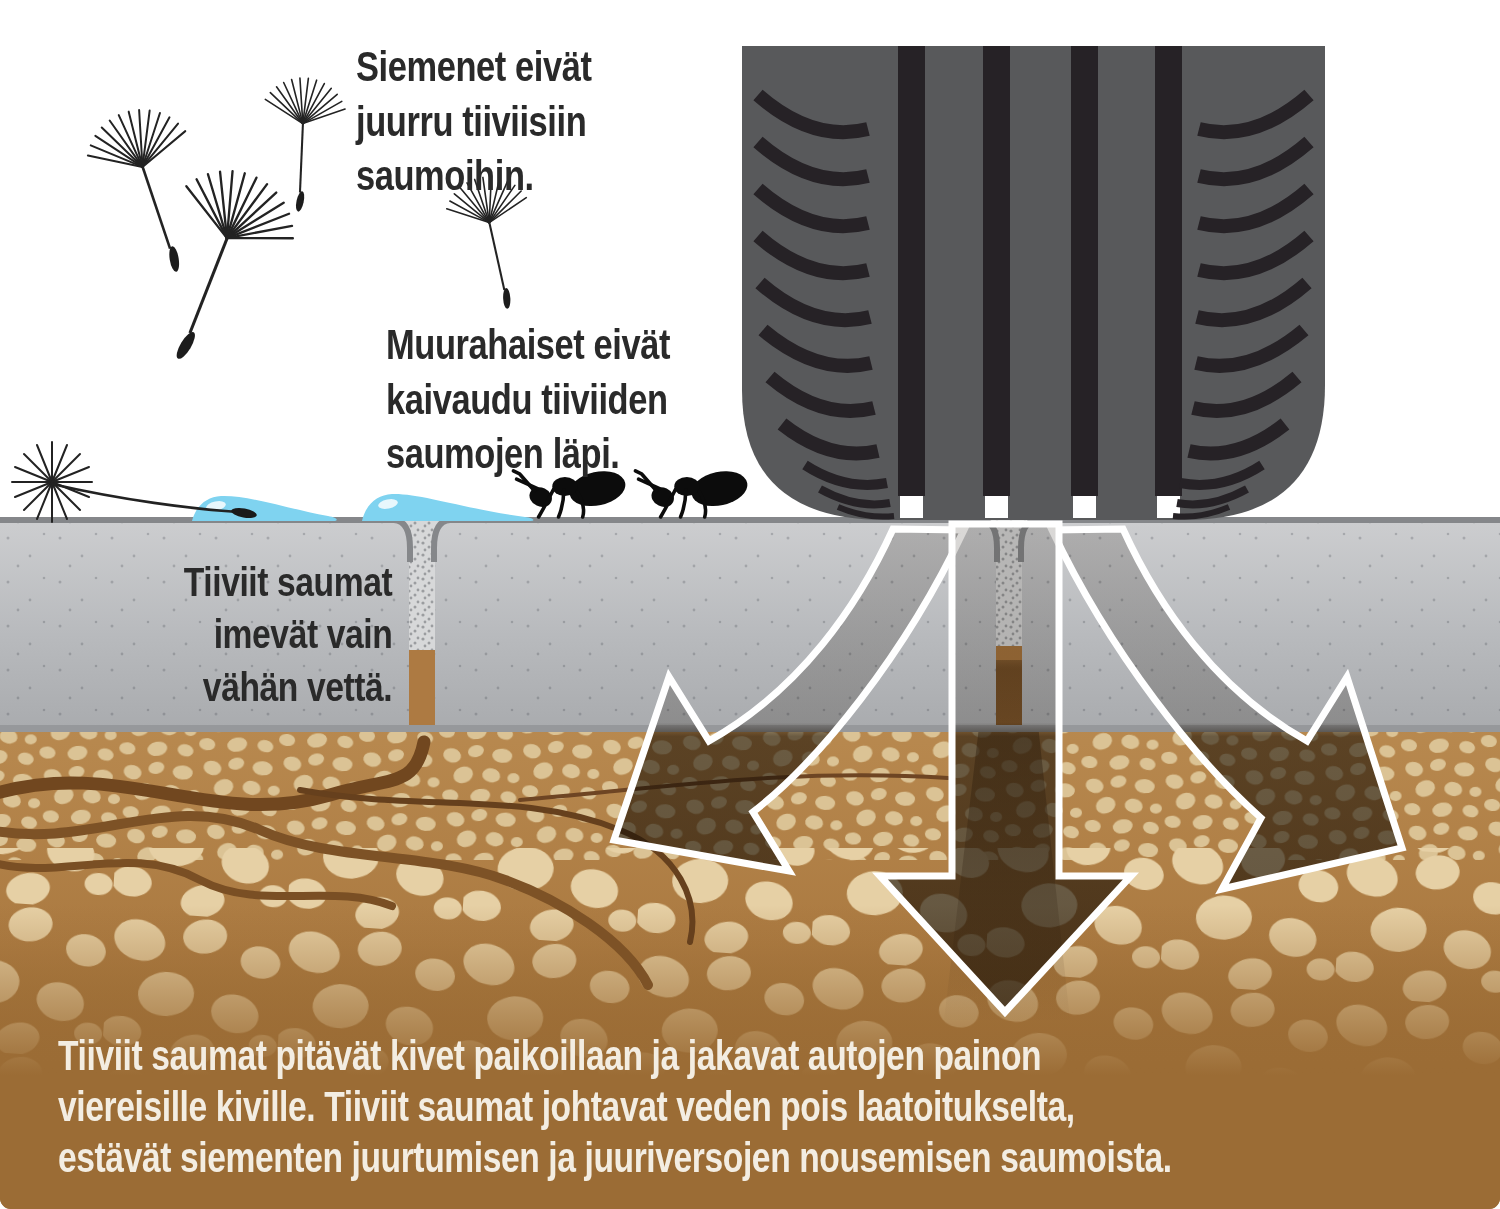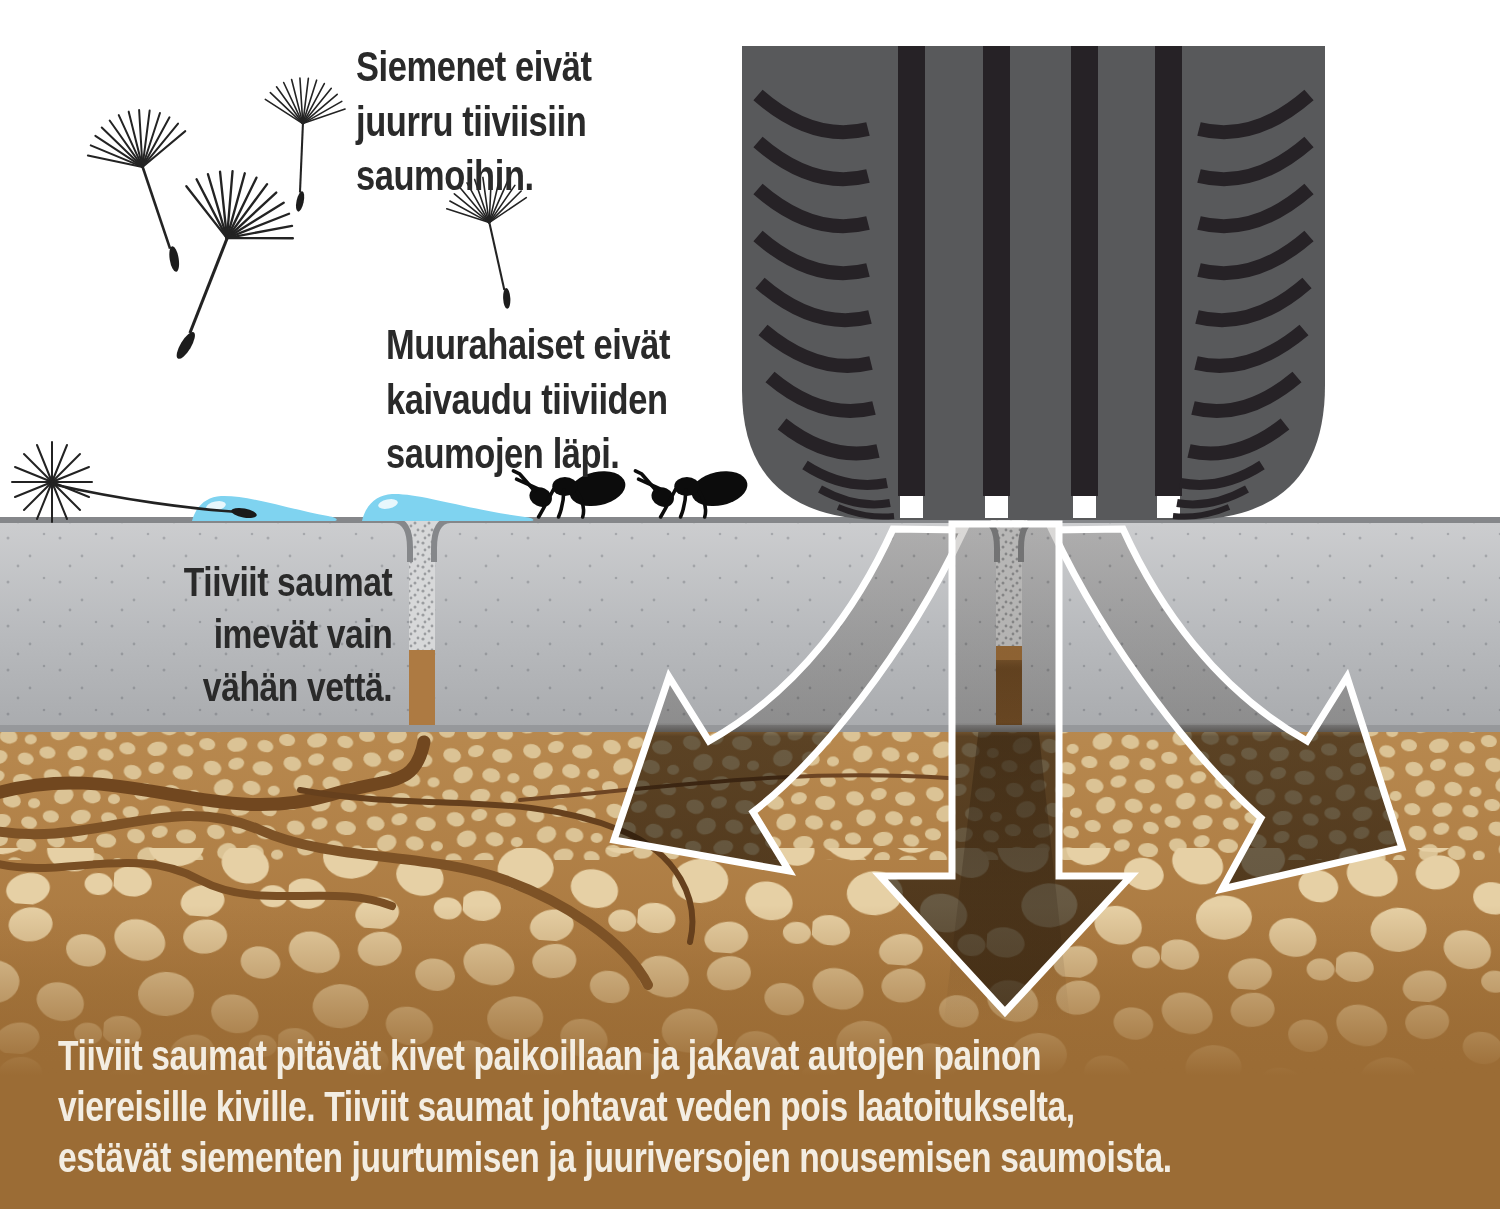--- a/index.html
+++ b/index.html
@@ -1,17 +1,17 @@
 <!DOCTYPE html>
 <html lang="fi"><head>
 <meta charset="utf-8">
 <style>
   html,body{margin:0;padding:0;background:#fff;}
   #stage{position:relative;width:1500px;height:1209px;overflow:hidden;background:#ffffff;
-         font-family:"Liberation Sans","DejaVu Sans",sans-serif;}
+         font-family:"Liberation Sans","DejaVu Sans",sans-serif;border-radius:11px;}
   #art{position:absolute;left:0;top:0;width:1500px;height:1209px;display:block;}
   .blk{position:absolute;white-space:pre-line;font-weight:700;color:#2a2a2a;
        transform:scaleX(0.82);transform-origin:left top;letter-spacing:-0.5px;}
   .blk1{left:356px;top:40px;font-size:42px;line-height:1.30;}
   .blk2{left:386px;top:318px;font-size:42px;line-height:1.30;}
   .blk3{right:1108px;top:556px;font-size:41px;line-height:1.28;text-align:right;
         transform-origin:right top;}
   .cap{left:58px;top:1030px;font-size:42px;line-height:1.22;color:#f3ede2;
        transform:scaleX(0.80);}
 </style>

